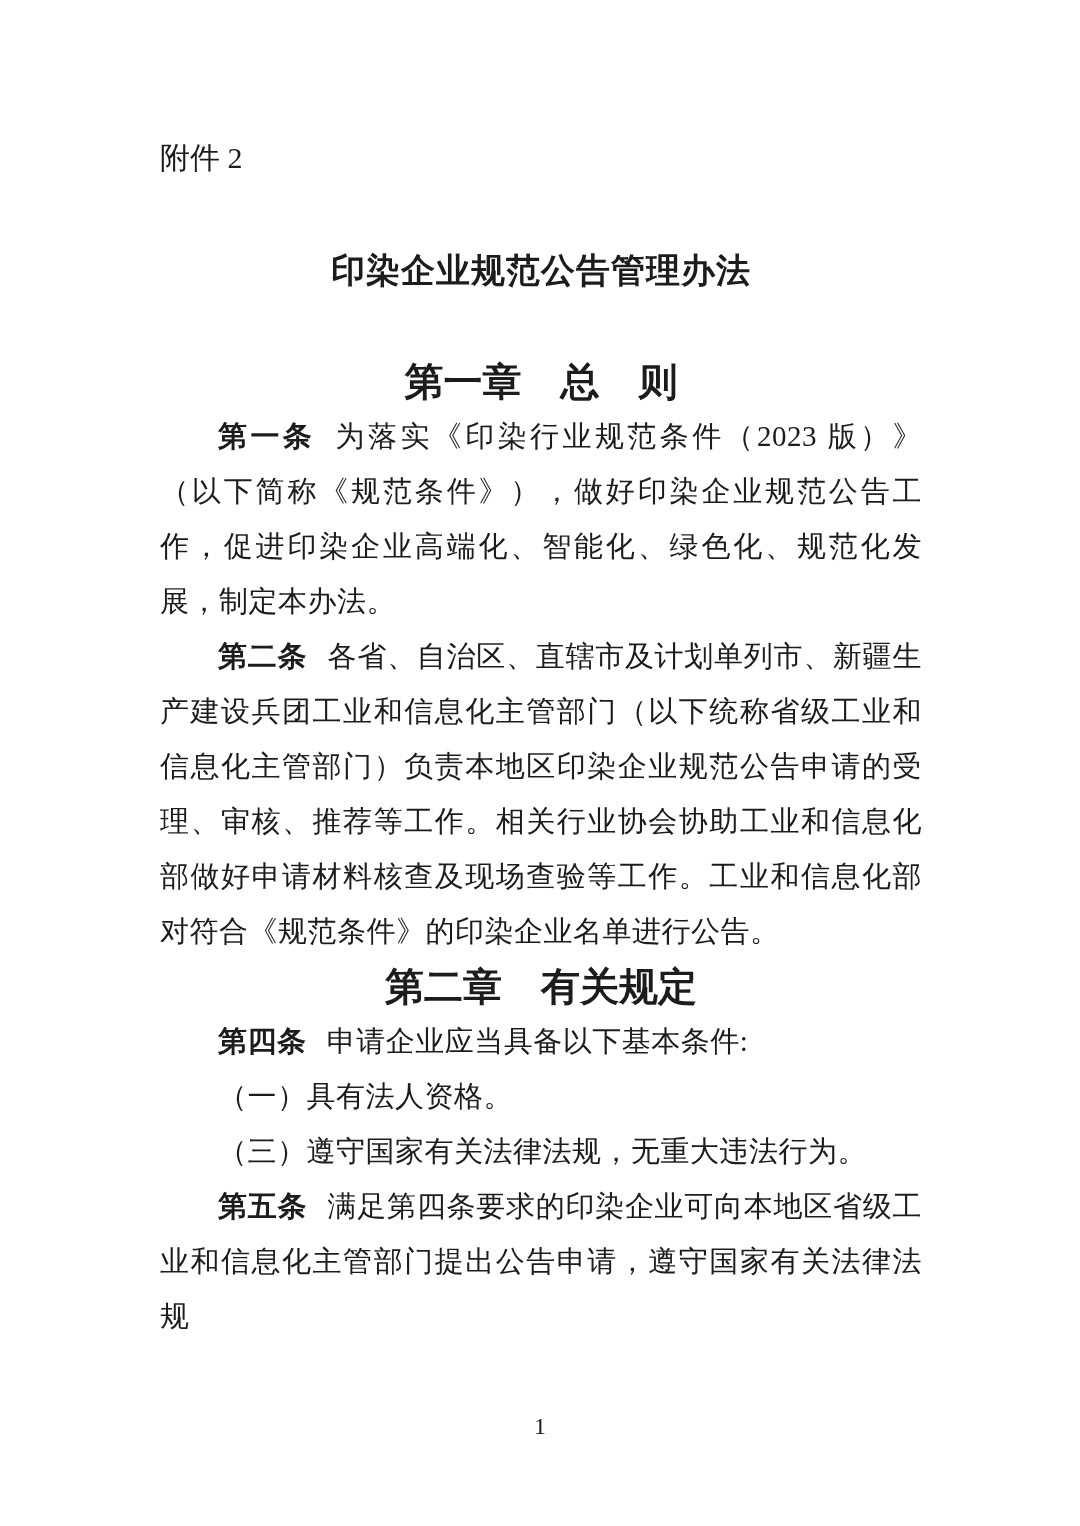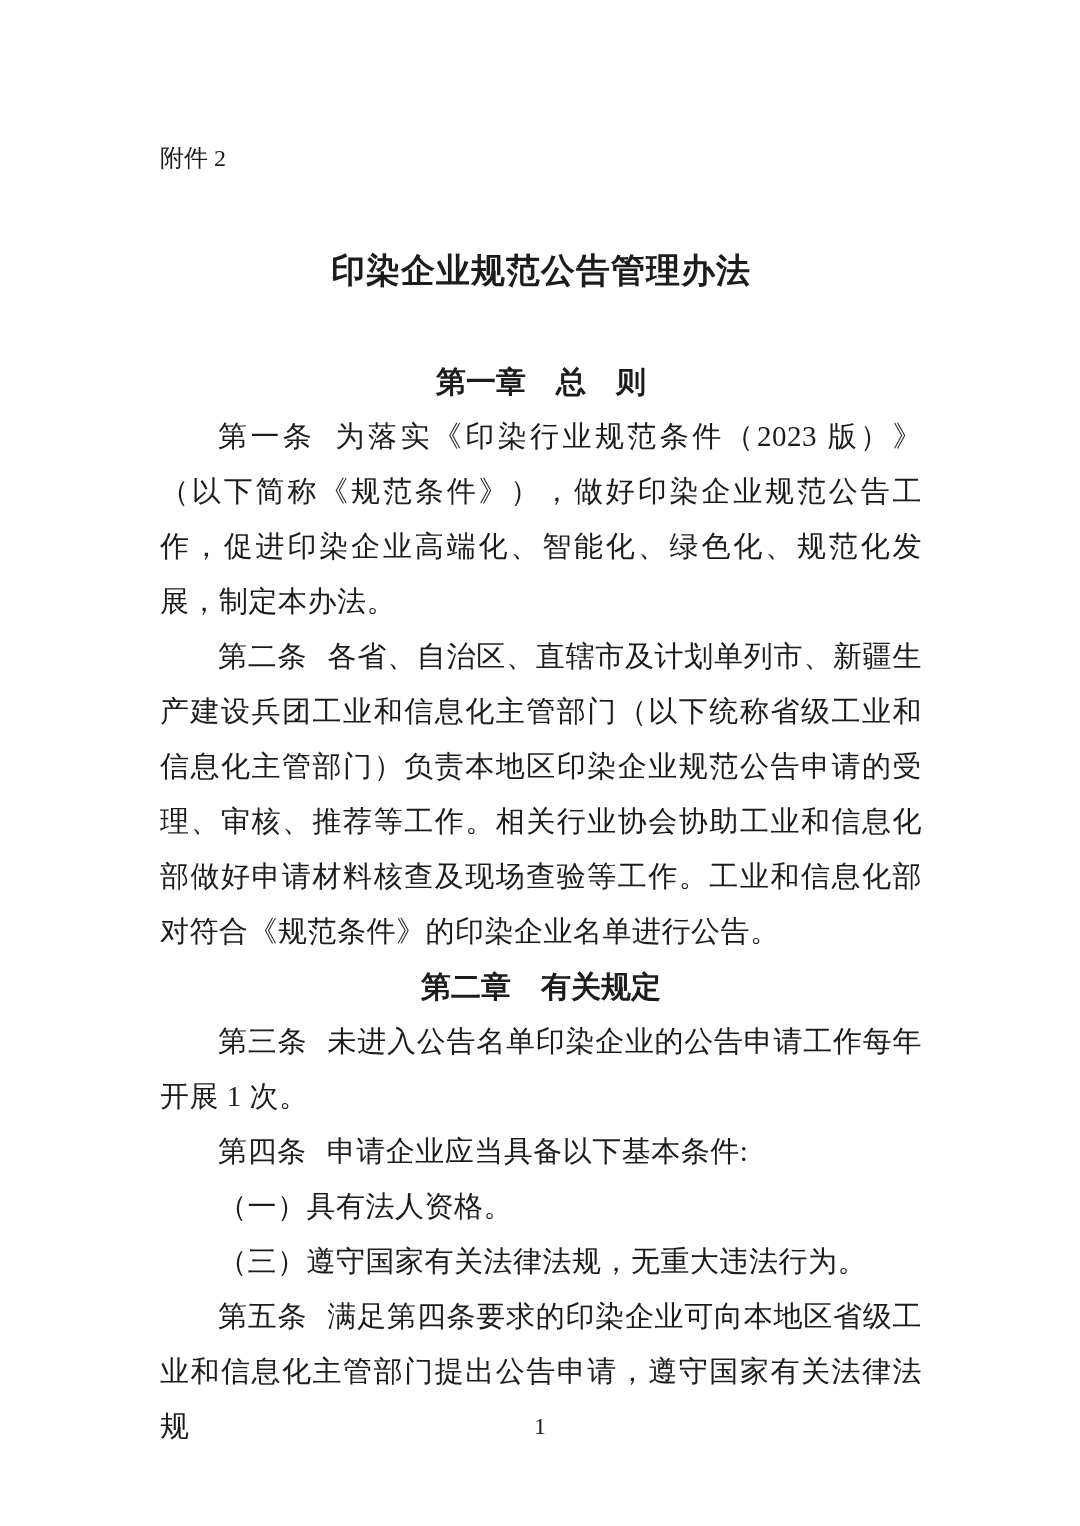--- a/index.html
+++ b/index.html
@@ -17,55 +17,55 @@
     font-family: "Liberation Serif", "DejaVu Serif", serif;
     overflow: hidden;
   }
   .content {
     position: absolute;
     left: 160px;
     top: 130px;
     width: 762px;
   }
   .attachment {
-    font-size: 24px;
+    font-size: 30px;
     line-height: 56px;
     text-align: left;
     font-family: "Liberation Serif", "DejaVu Serif", serif;
   }
   .doc-title {
     margin: 56px 0 0 0;
     font-size: 34px;
     line-height: 56px;
     font-weight: bold;
     text-align: center;
     letter-spacing: 1px;
     font-family: Liberation Sans, sans-serif;
   }
   .chapter-heading {
     margin: 0;
-    font-size: 30px;
+    font-size: 39px;
     line-height: 55px;
     font-weight: bold;
     text-align: center;
     font-family: "Liberation Sans", "DejaVu Sans", sans-serif;
   }
   .chapter-heading.first {
     margin-top: 56px;
   }
   .para {
     margin: 0;
     font-size: 29px;
     line-height: 55px;
     text-align: justify;
     text-indent: 2em;
     letter-spacing: 0.5px;
   }
   .para .lead {
-    font-weight: normal;
+    font-weight: bold;
     font-family: "Liberation Sans", "DejaVu Sans", sans-serif;
     margin-right: 0.7em;
   }
   .page-number {
     position: absolute;
     left: 0;
     right: 0;
     top: 1406px;
     text-align: center;
     font-size: 24px;
@@ -84,21 +84,20 @@
     <h1 class="doc-title">印染企业规范公告管理办法</h1>
 
     <h2 class="chapter-heading first">第一章　总　则</h2>
 
     <p class="para"><span class="lead">第一条</span><span>为落实《印染行业规范条件（2023 版）》（以下简称《规范条件》），做好印染企业规范公告工作，促进印染企业高端化、智能化、绿色化、规范化发展，制定本办法。</span></p>
 
     <p class="para"><span class="lead">第二条</span><span>各省、自治区、直辖市及计划单列市、新疆生产建设兵团工业和信息化主管部门（以下统称省级工业和信息化主管部门）负责本地区印染企业规范公告申请的受理、审核、推荐等工作。相关行业协会协助工业和信息化部做好申请材料核查及现场查验等工作。工业和信息化部对符合《规范条件》的印染企业名单进行公告。</span></p>
 
     <h2 class="chapter-heading">第二章　有关规定</h2>
 
-    <p class="para"><span class="lead">第三条</span><span>未进入公告名单印染企业的公告申请工作每年开展 1 次。</span></p>
 
     <p class="para"><span class="lead">第四条</span><span>申请企业应当具备以下基本条件:</span></p>
 
     <p class="para">（一）具有法人资格。</p>
 
 
     <p class="para">（三）遵守国家有关法律法规，无重大违法行为。</p>
 
     <p class="para"><span class="lead">第五条</span><span>满足第四条要求的印染企业可向本地区省级工业和信息化主管部门提出公告申请，遵守国家有关法律法规</span></p>
 

